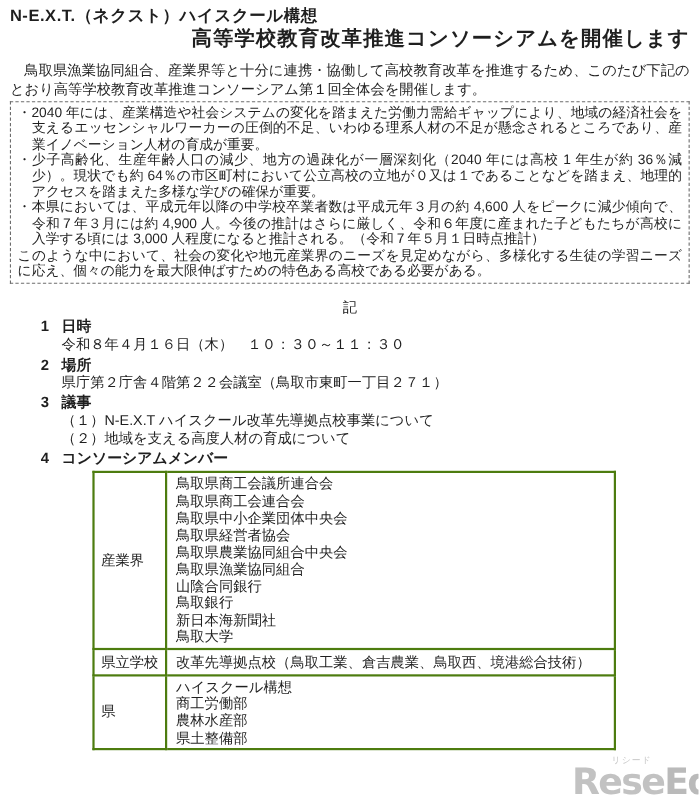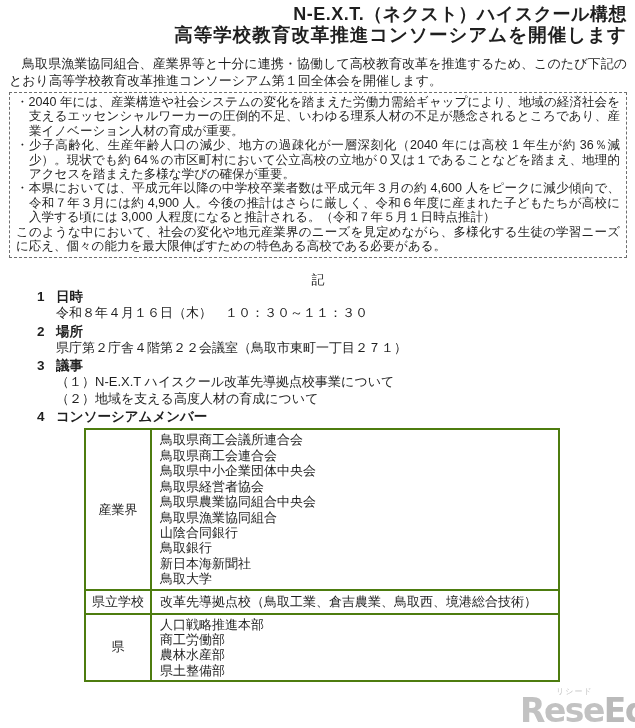--- a/index.html
+++ b/index.html
@@ -8,21 +8,21 @@
     background:#ffffff;
     color:#1f1f1f;
     font-family:"Liberation Sans","DejaVu Sans",sans-serif;
     position:relative;
     overflow:hidden;
   }
   .page{padding:6px 8px 0 9px;}
 
   
   .title1{
-    text-align:right;font-weight:bold;font-size:18px;line-height:17px;
+    text-align:left;font-weight:bold;font-size:15px;line-height:17px;
     letter-spacing:0.5px;
   }
   .title2{
     text-align:right;font-weight:bold;font-size:18.5px;line-height:21px;
     letter-spacing:1px;margin-top:1px;
   }
 
   
   .intro{
     margin-top:11px;
@@ -65,21 +65,21 @@
   .members-table{
     border-collapse:collapse;
     margin:3px 0 0 75px;
   }
   .members-table td{
     border:2px solid #4d7c0f;
     font-size:13px;
   }
   .members-table td.cat{
     width:52px;min-width:52px;
-    text-align:center;vertical-align:middle;
+    text-align:left;vertical-align:middle;
     padding:2px 6px;
     font-family:Liberation Mono, monospace;
   }
   .members-table td.items{
     width:392px;
     padding:2px 6px 2px 8px;
     vertical-align:middle;
   }
   .members-table td.items div{line-height:15.4px;}
 
@@ -171,21 +171,21 @@
         </tr>
         <tr>
           <td class="cat">県立学校</td>
           <td class="items">
               <div>改革先導拠点校（鳥取工業、倉吉農業、鳥取西、境港総合技術）</div>
             </td>
         </tr>
         <tr>
           <td class="cat">県</td>
           <td class="items">
-              <div>人口戦略推進本部</div>
+              <div>ハイスクール構想</div>
               <div>商工労働部</div>
               <div>農林水産部</div>
               <div>県土整備部</div>
             </td>
         </tr>
       </tbody>
     </table>
   </div>
 
 </div>

